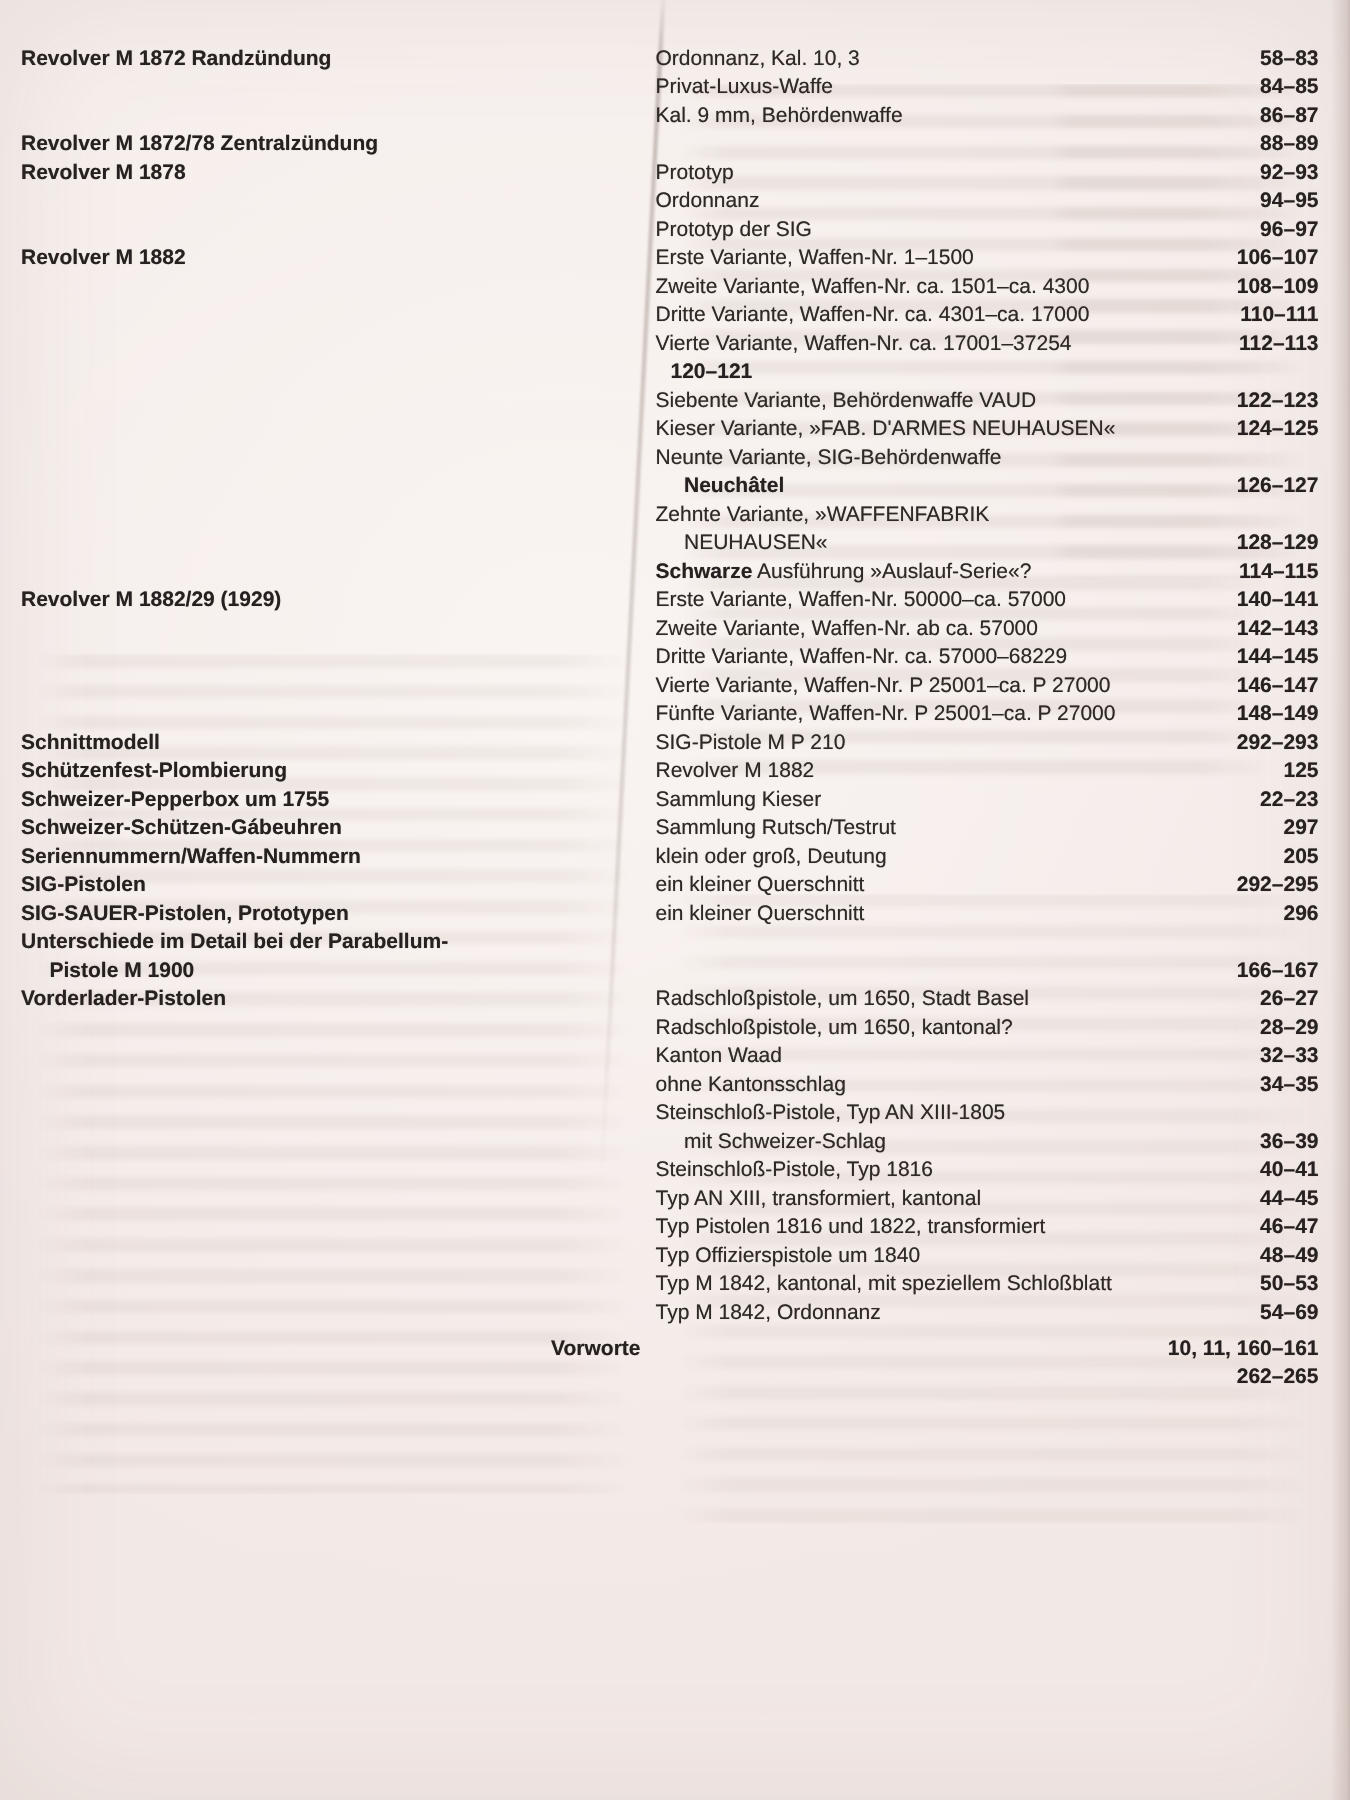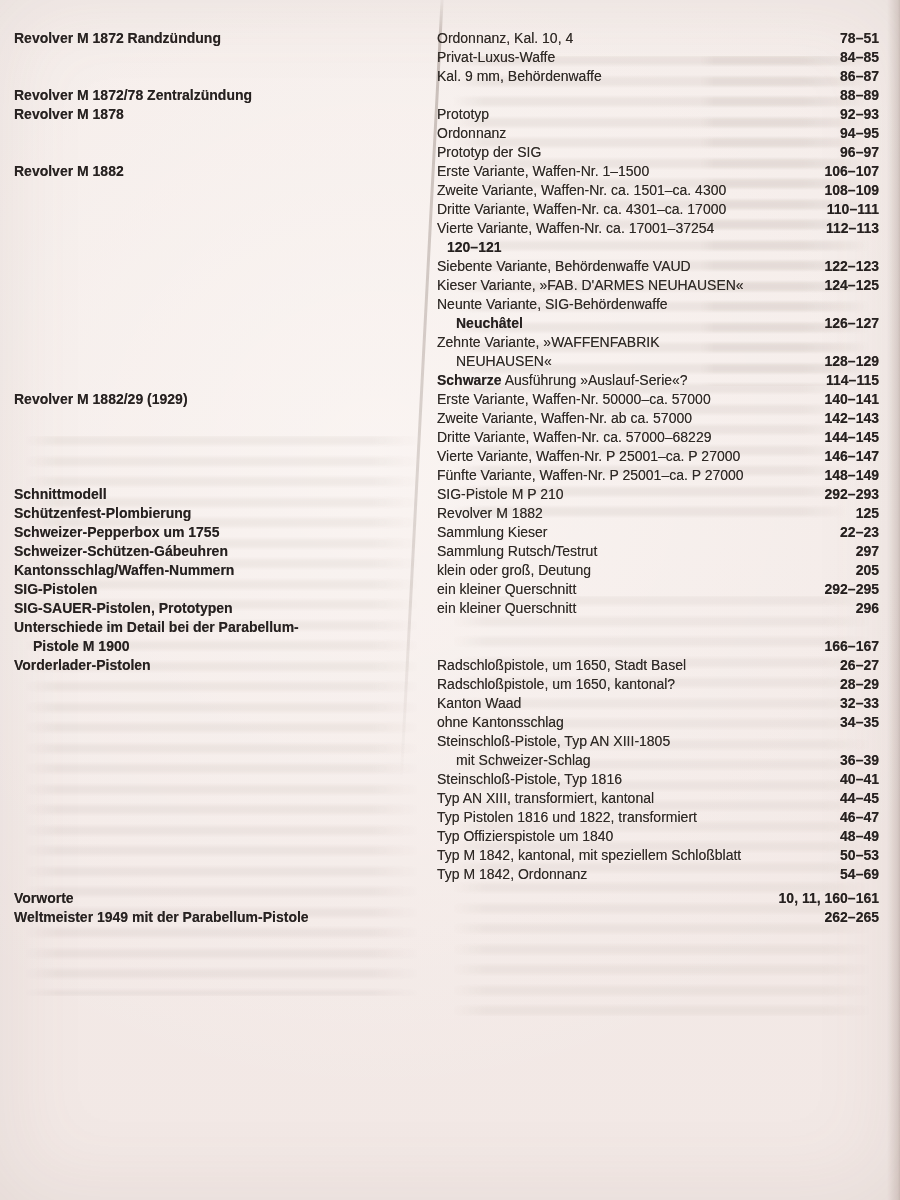--- a/index.html
+++ b/index.html
@@ -48,21 +48,21 @@
   .bleed.b3 { left: 452px; top: 596px; width: 420px; height: 420px; opacity: .8; }
   .bleed.b4 { left: 700px; top: 56px;  width: 170px; height: 330px; opacity: .7; }
 
   .toc {
     position: absolute; left: 14px; right: 21px; top: 29px;
     font-size: 14px; line-height: 19px;
     color: #2e2925;
     text-shadow: 0 0 0.5px rgba(46,40,36,0.55);
   }
   .toc-section { display: flex; align-items: flex-start; }
-  .toc-section:nth-child(15) { margin-top: 5px; }
+  .toc-section:nth-child(15) { margin-top: 5px; text-align: right; }
   .sec-header { width: 423px; flex: 0 0 423px; font-weight: 700; color: #262120; padding-right: 10px; box-sizing: border-box; }
   .entries { flex: 1 1 auto; min-width: 0; }
   .line { min-height: 19px; display: flex; justify-content: space-between; align-items: baseline; }
   .line.indent { padding-left: 19px; }
   .sec-header .line { display: block; }
   .txt { white-space: nowrap; }
   .txt .b { font-weight: 700; color: #262120; }
   .pages { font-weight: 700; color: #262120; white-space: nowrap; padding-left: 10px; }
 </style>
 </head>
@@ -75,22 +75,22 @@
   <div class="bleed b4"></div>
   <div class="crease"></div>
   <div class="toc">
       <div class="toc-section">
         <div class="sec-header">
           <div class="line">Revolver M 1872 Randzündung</div>
         </div>
         <div class="entries">
           <div class="entry">
             <div class="line">
-              <span class="txt">Ordonnanz, Kal. 10, 4</span>
-              <span class="pages">78–51</span>
+              <span class="txt">Ordonnanz, Kal. 10, 3</span>
+              <span class="pages">58–83</span>
             </div>
           </div>
           <div class="entry">
             <div class="line">
               <span class="txt">Privat-Luxus-Waffe</span>
               <span class="pages">84–85</span>
             </div>
           </div>
           <div class="entry">
             <div class="line">
@@ -294,21 +294,21 @@
           <div class="entry">
             <div class="line">
               <span class="txt">Sammlung Rutsch/Testrut</span>
               <span class="pages">297</span>
             </div>
           </div>
         </div>
       </div>
       <div class="toc-section">
         <div class="sec-header">
-          <div class="line">Kantonsschlag/Waffen-Nummern</div>
+          <div class="line">Seriennummern/Waffen-Nummern</div>
         </div>
         <div class="entries">
           <div class="entry">
             <div class="line">
               <span class="txt">klein oder groß, Deutung</span>
               <span class="pages">205</span>
             </div>
           </div>
         </div>
       </div>
@@ -438,23 +438,20 @@
         <div class="entries">
           <div class="entry">
             <div class="line">
               <span class="txt"></span>
               <span class="pages">10, 11, 160–161</span>
             </div>
           </div>
         </div>
       </div>
       <div class="toc-section">
-        <div class="sec-header">
-          <div class="line">Weltmeister 1949 mit der Parabellum-Pistole</div>
-        </div>
         <div class="entries">
           <div class="entry">
             <div class="line">
               <span class="txt"></span>
               <span class="pages">262–265</span>
             </div>
           </div>
         </div>
       </div>
     </div>

